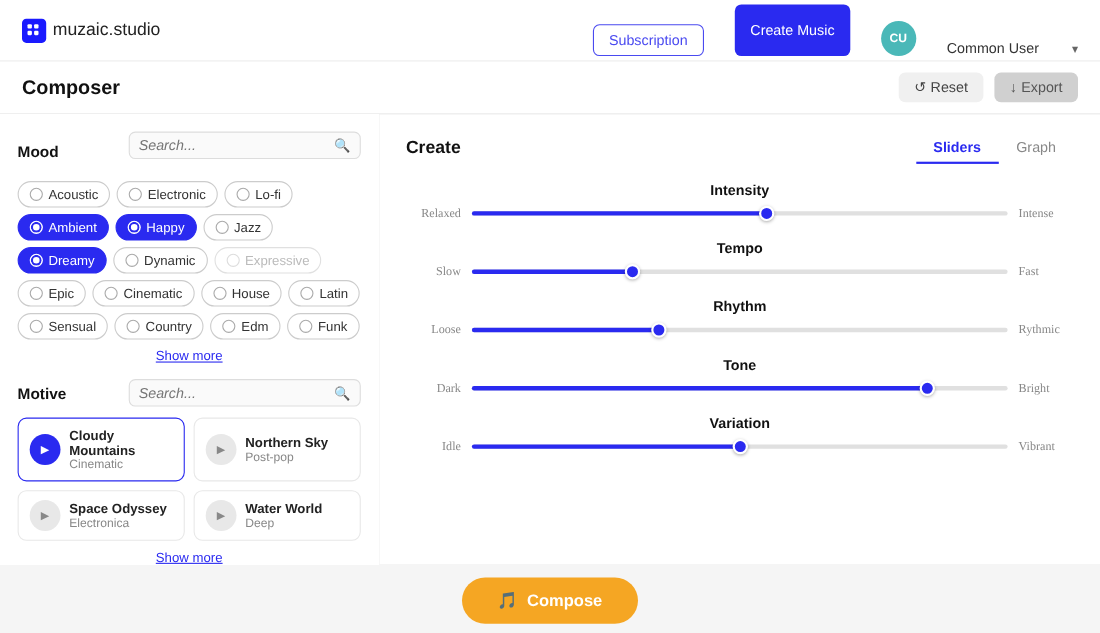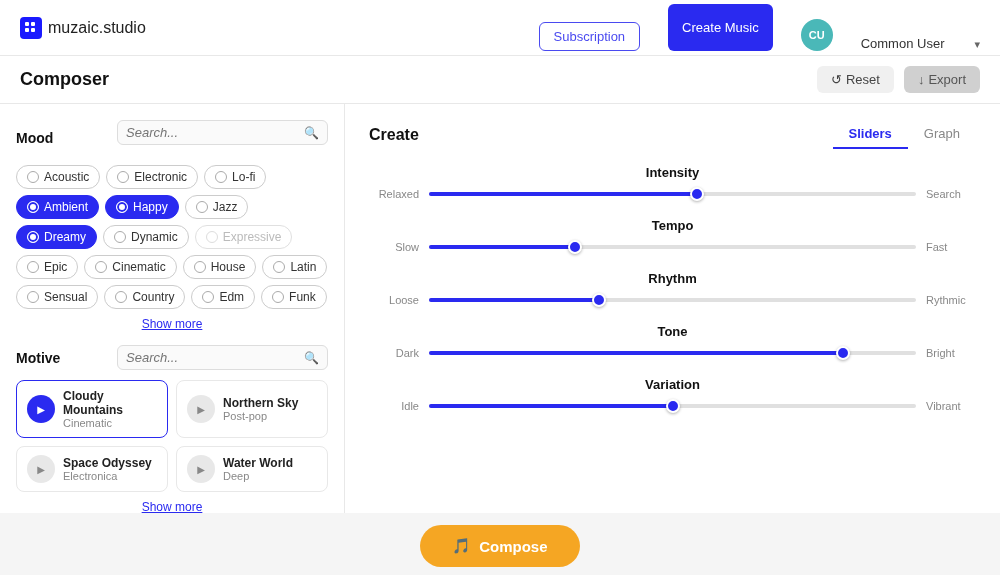--- a/index.html
+++ b/index.html
@@ -233,21 +233,21 @@
       color: #888;
       border-bottom: 2px solid transparent;
     }
     .tab.active { color: #2a2af0; border-bottom-color: #2a2af0; font-weight: 600; }
 
     
     .sliders-container { display: flex; flex-direction: column; gap: 18px; }
     .slider-group { display: flex; flex-direction: column; align-items: center; }
     .slider-label { font-size: 13px; font-weight: 600; color: #111; margin-bottom: 8px; }
     .slider-row { display: flex; align-items: center; width: 100%; gap: 10px; }
-    .slider-min, .slider-max { font-size: 11px; color: #888; width: 50px; }
+    .slider-min, .slider-max { font-size: 11px; color: #888; width: 50px; font-family: Liberation Serif, serif; }
     .slider-min { text-align: right; }
     .slider-max { text-align: left; }
     .slider-track {
       flex: 1;
       height: 4px;
       background: #e0e0e0;
       border-radius: 2px;
       position: relative;
     }
     .slider-fill {
@@ -470,21 +470,21 @@
       </div>
       <div class="sliders-container" id="sliders-container">
           <div class="slider-group">
     <div class="slider-label">Intensity</div>
     <div class="slider-row">
       <span class="slider-min">Relaxed</span>
       <div class="slider-track">
         <div class="slider-fill" style="width:55%"></div>
         <div class="slider-thumb" style="left:55%"></div>
       </div>
-      <span class="slider-max">Search</span>
+      <span class="slider-max">Intense</span>
     </div>
   </div>
           <div class="slider-group">
     <div class="slider-label">Tempo</div>
     <div class="slider-row">
       <span class="slider-min">Slow</span>
       <div class="slider-track">
         <div class="slider-fill" style="width:30%"></div>
         <div class="slider-thumb" style="left:30%"></div>
       </div>

